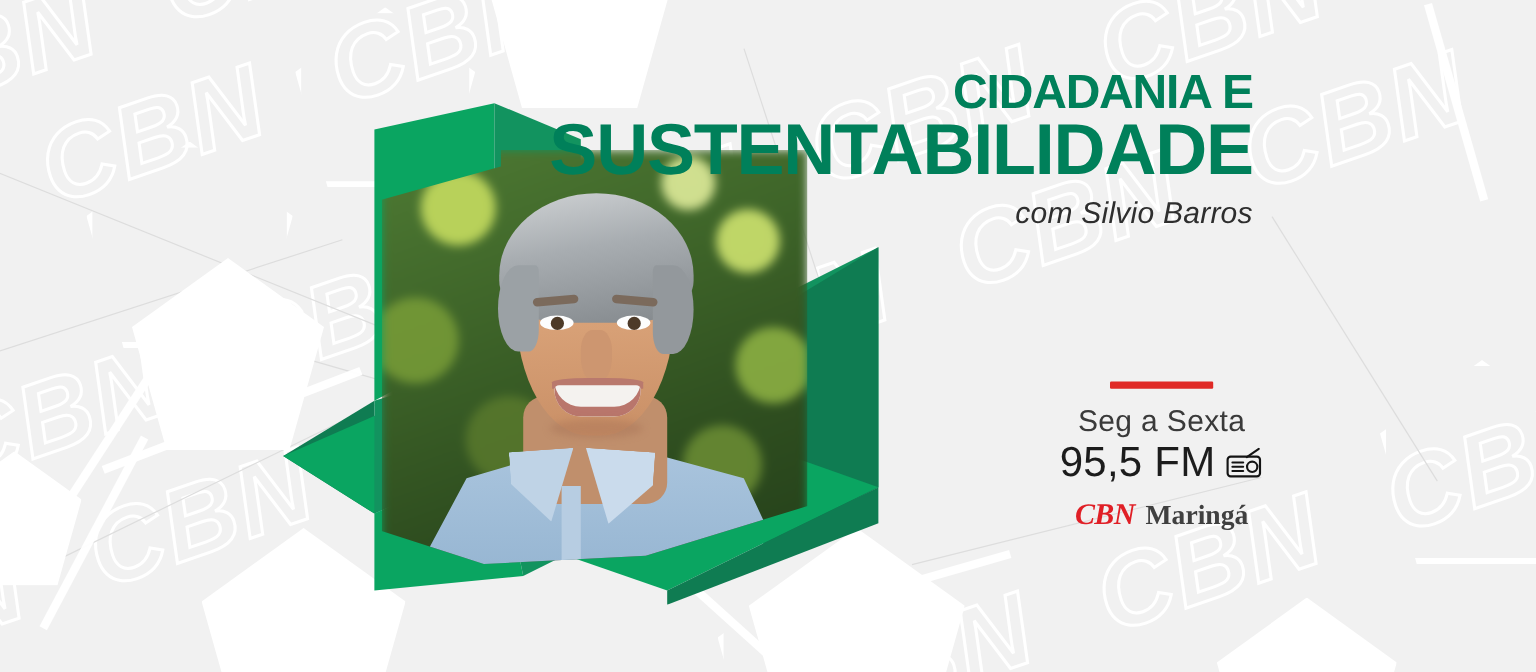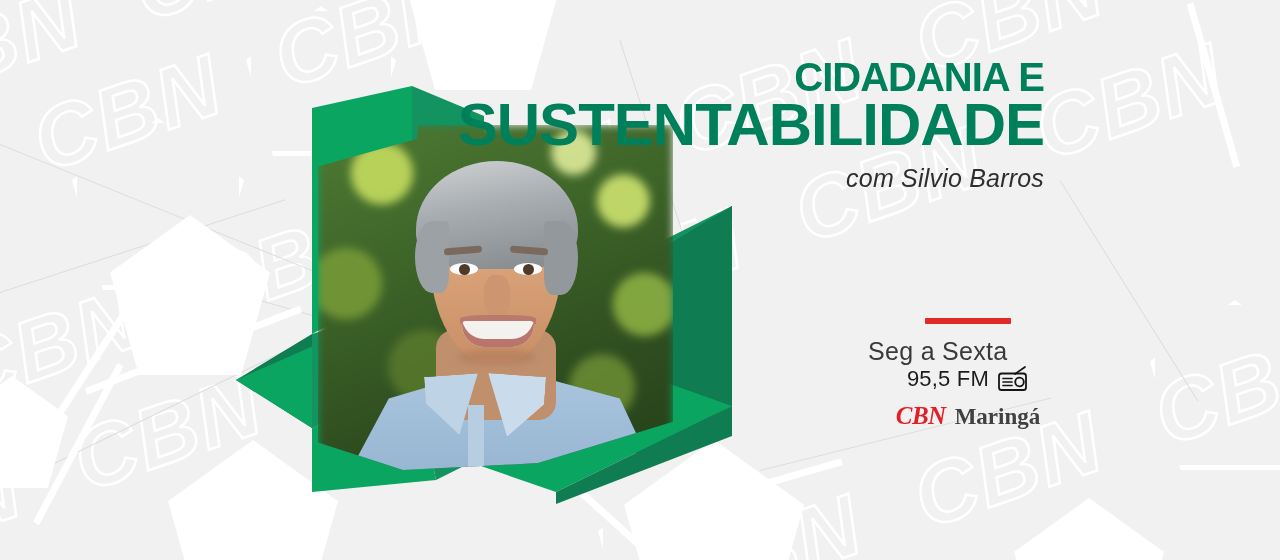--- a/index.html
+++ b/index.html
@@ -182,20 +182,21 @@
     color:#2e2e2e;
     letter-spacing:.2px;
   }
 
   
   #schedule {
     position:absolute;
     left:868px;
     top:318px;
     width:200px;
+    text-align:center;
   }
   #schedule-rule {
     width:86px; height:6px; background:#e02a26;
     margin:0 auto 14px auto; border-radius:1px;
   }
   #days {
     font-family:"Liberation Sans", sans-serif;
     font-size:25px; color:#3a3a3a; letter-spacing:.3px;
     line-height:1.05;
   }
@@ -203,21 +204,21 @@
     display:flex; align-items:center; justify-content:center; gap:8px;
   }
   #time-row { margin-top:4px; }
   #time {
     font-family:"Liberation Sans", sans-serif;
     font-weight:700; font-size:33px; color:#111111; letter-spacing:-.5px;
   }
   #freq-row { margin-top:2px; }
   #freq {
     font-family:"Liberation Sans", sans-serif;
-    font-size:22px; color:#1c1c1c; letter-spacing:.2px;
+    font-size:35px; color:#1c1c1c; letter-spacing:.2px;
   }
   #logo-row {
     margin-top:10px;
     display:flex; align-items:baseline; justify-content:center; gap:9px;
   }
   #cbn-word {
     font-family:"Liberation Serif", serif;
     font-weight:700; font-style:italic;
     font-size:25px; color:#e01f26; letter-spacing:-.5px;
   }

